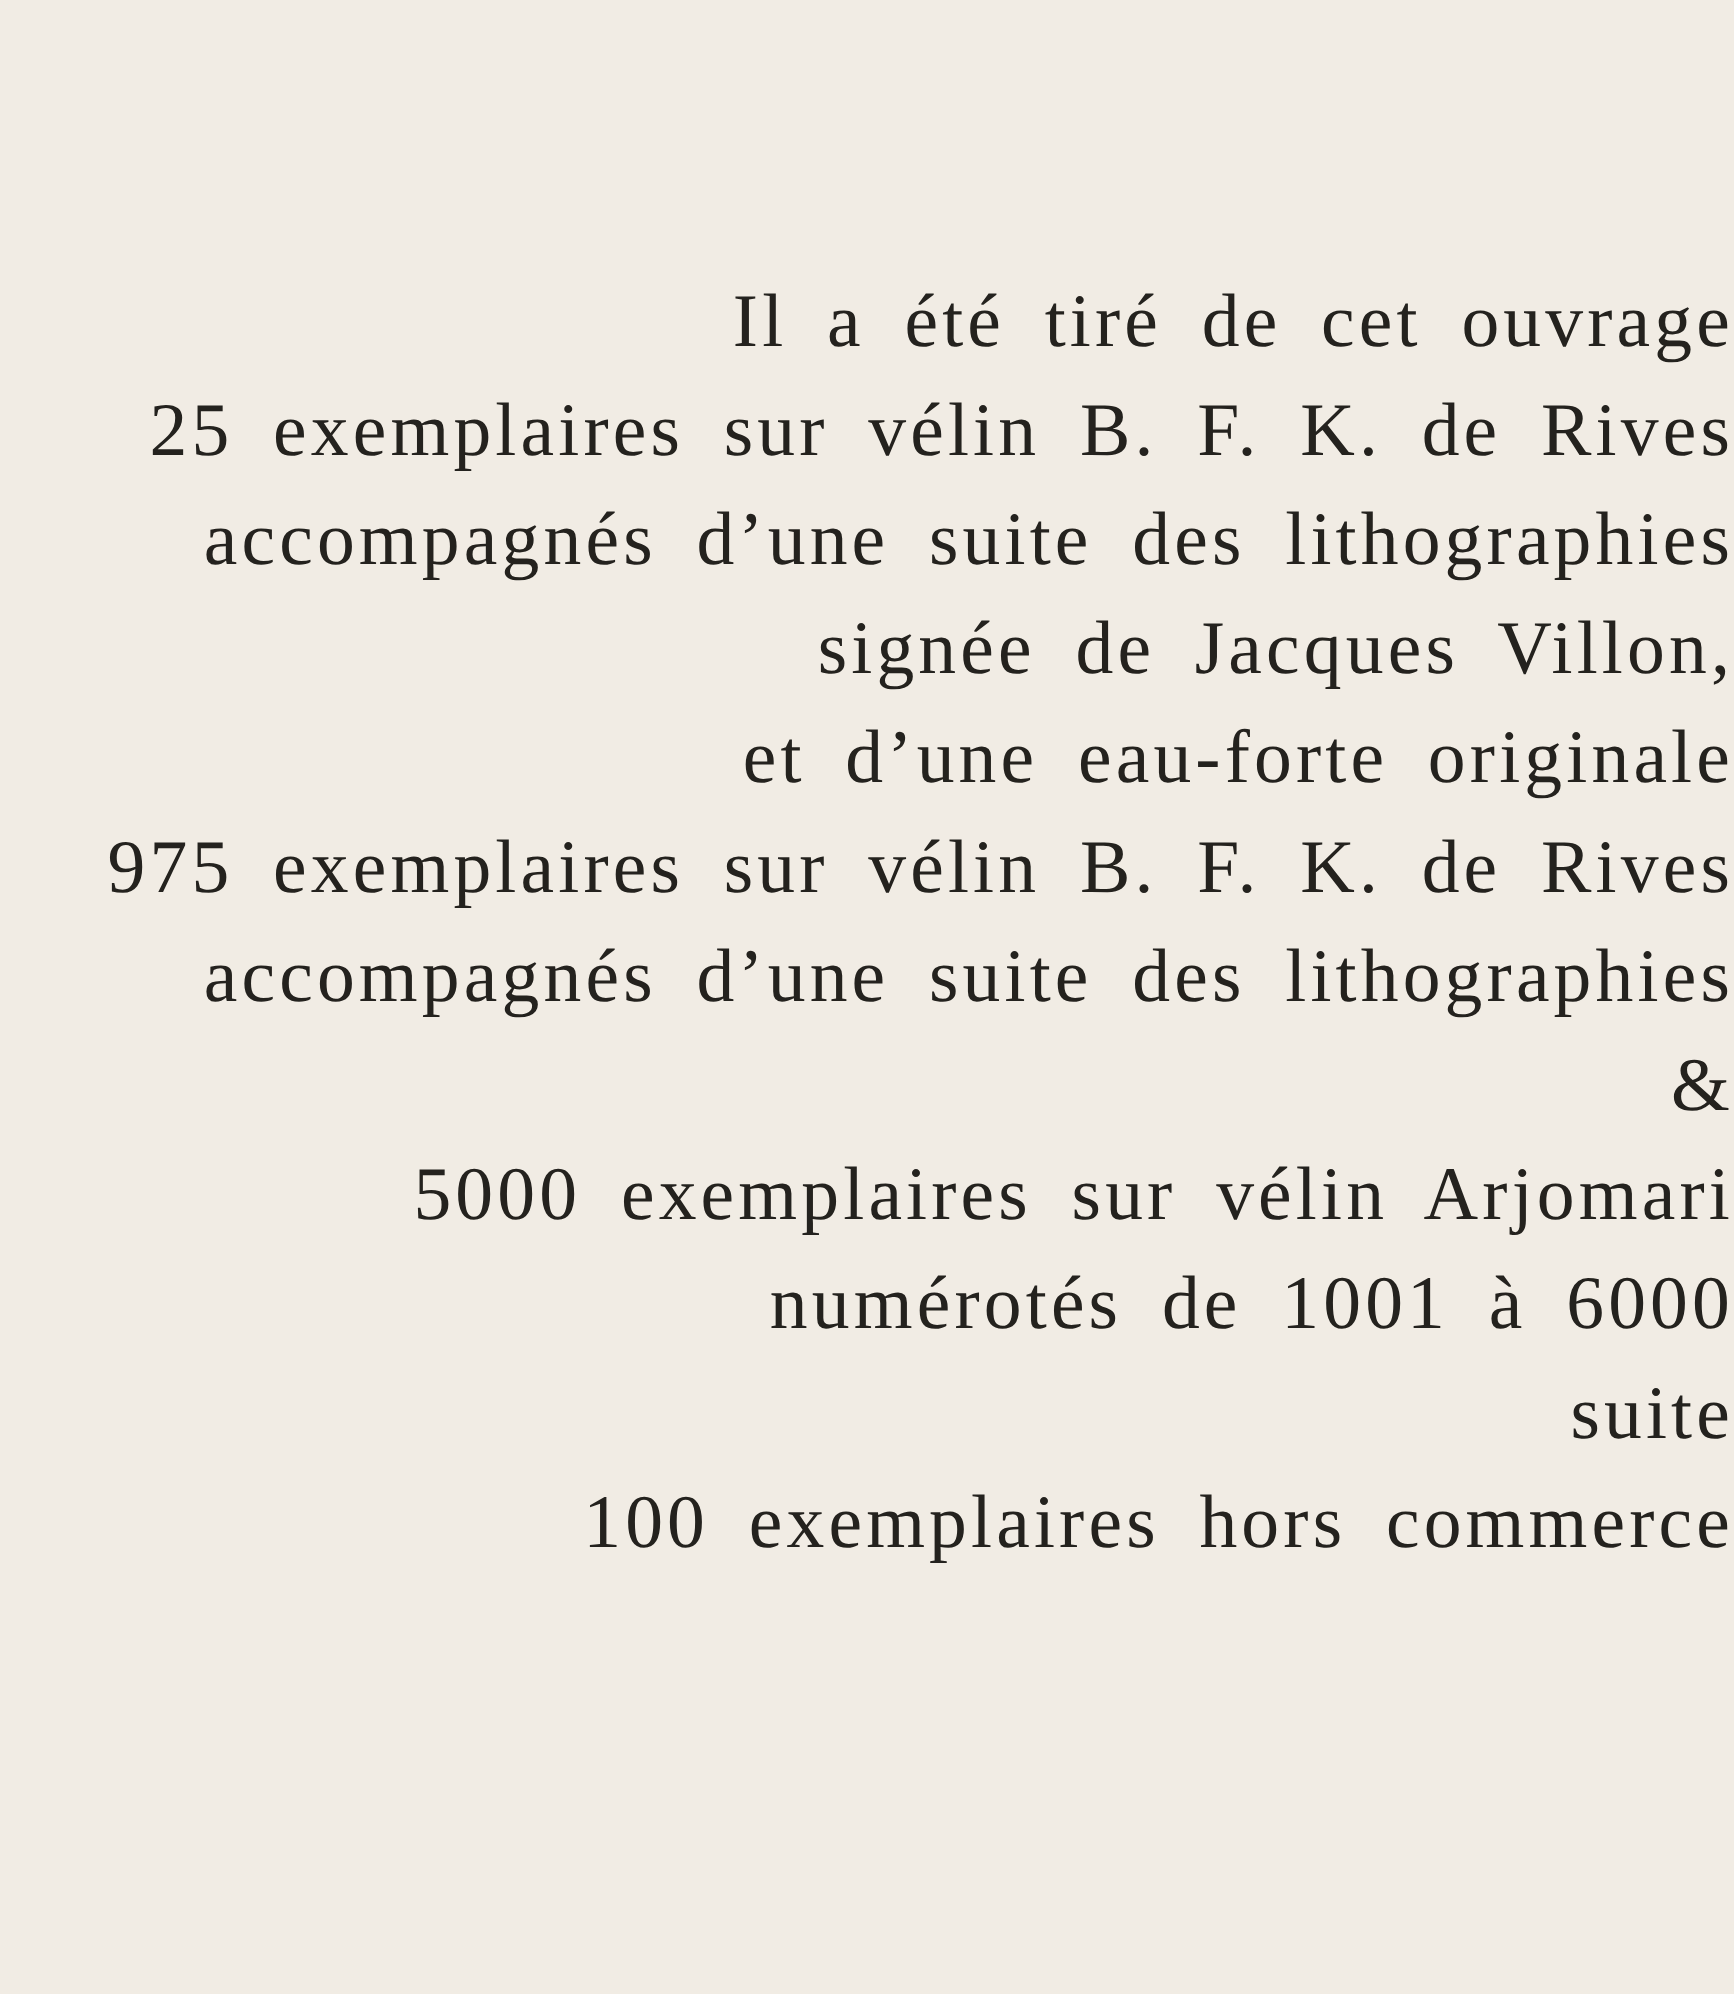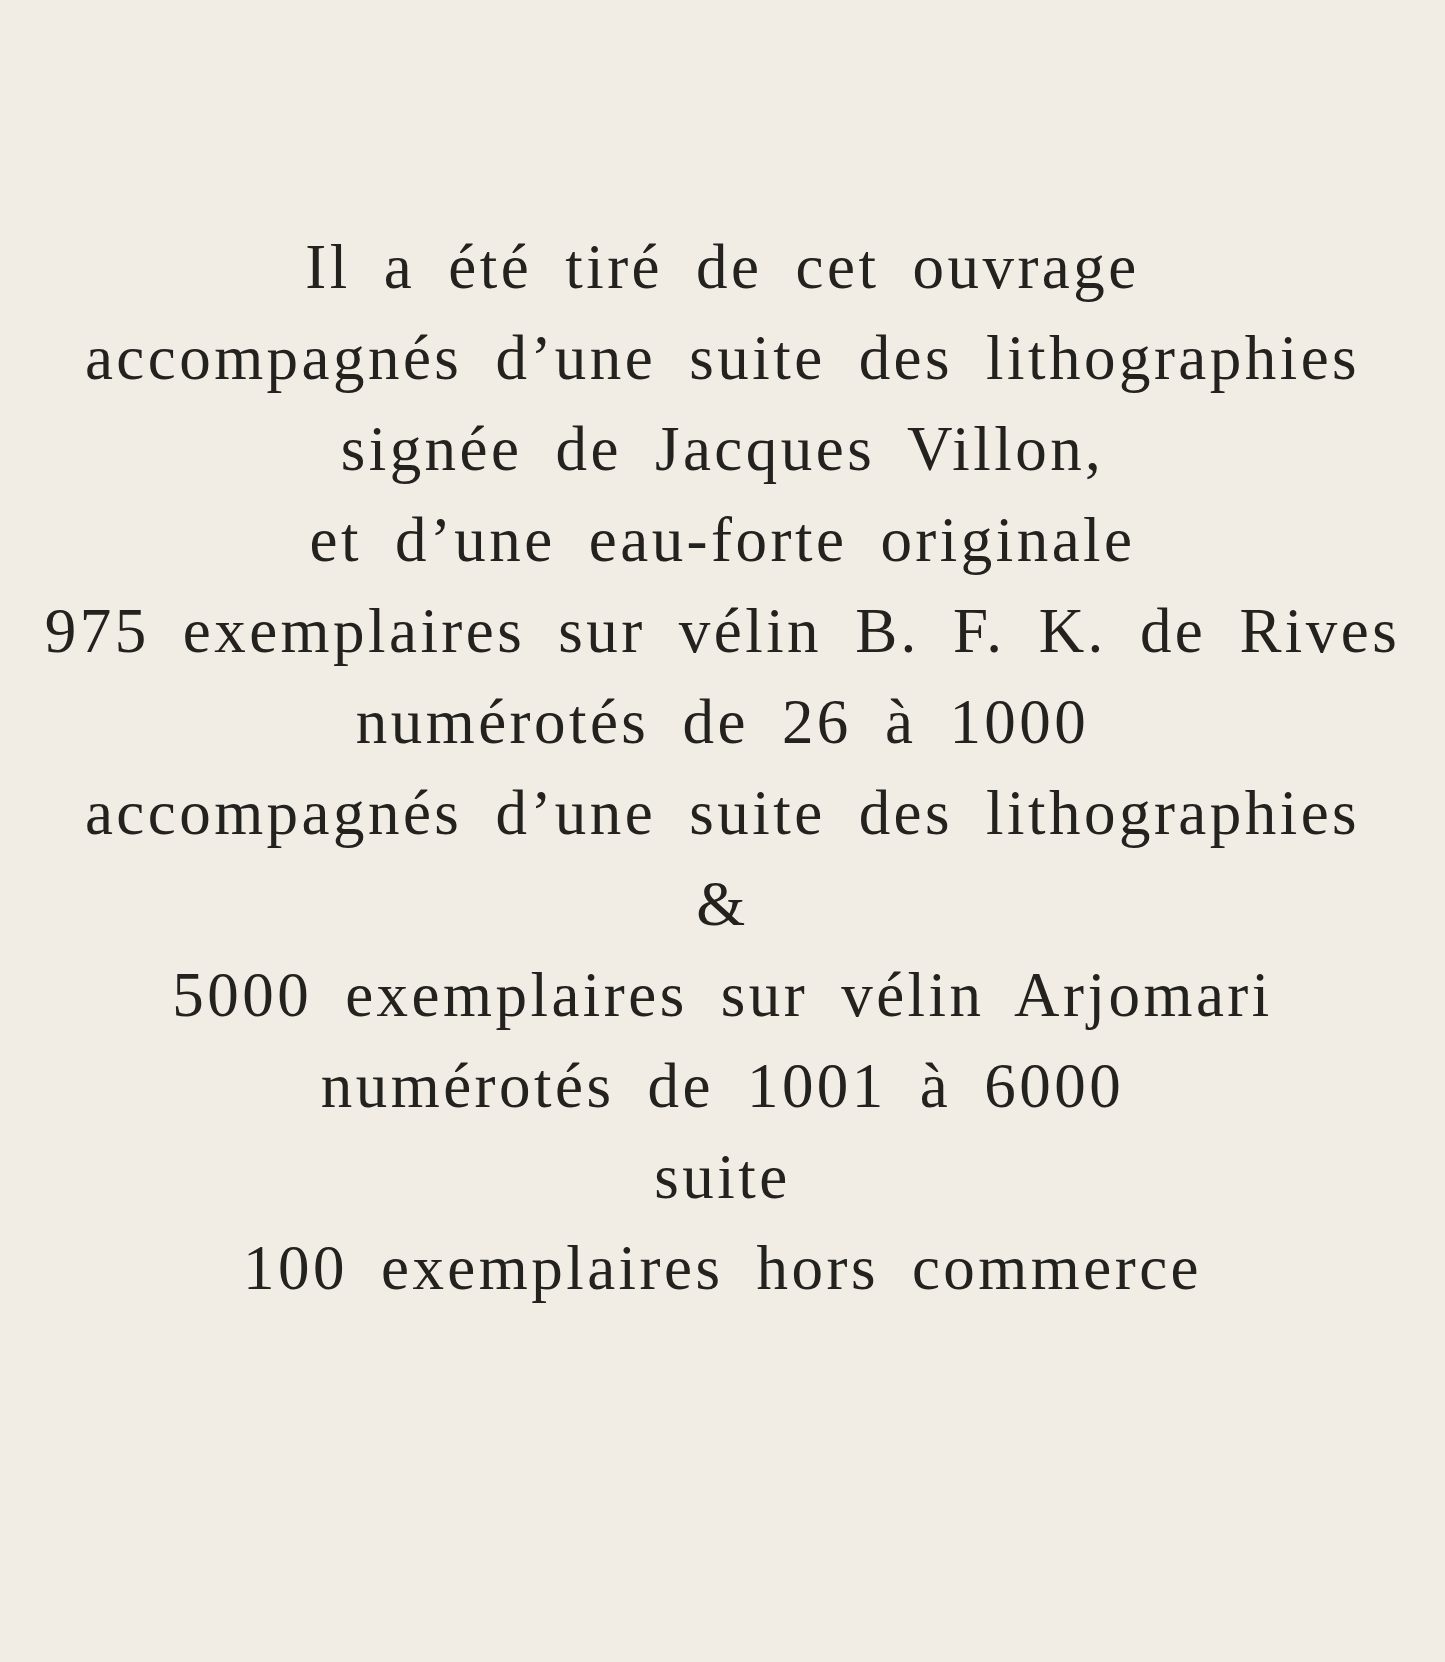--- a/index.html
+++ b/index.html
@@ -25,33 +25,34 @@
     color: #24221e;
   }
   .colophon-line {
     font-size: 63px;
     line-height: 91px;
     letter-spacing: 0.055em;
     word-spacing: 0.22em;
     white-space: nowrap;
     font-feature-settings: "onum" 1;
     font-variant-numeric: oldstyle-nums;
+    text-align: right;
   }
 </style>
 </head>
 <body>
 
 <div class="colophon-page">
   <div class="colophon-text">
     <div class="colophon-line">Il a été tiré de cet ouvrage</div>
+    <div class="colophon-line">25 exemplaires sur vélin B. F. K. de Rives</div>
     <div class="colophon-line">accompagnés d’une suite des lithographies</div>
     <div class="colophon-line">signée de Jacques Villon,</div>
     <div class="colophon-line">et d’une eau-forte originale</div>
     <div class="colophon-line">975 exemplaires sur vélin B. F. K. de Rives</div>
-    <div class="colophon-line">numérotés de 26 à 1000</div>
     <div class="colophon-line">accompagnés d’une suite des lithographies</div>
     <div class="colophon-line">&amp;</div>
     <div class="colophon-line">5000 exemplaires sur vélin Arjomari</div>
     <div class="colophon-line">numérotés de 1001 à 6000</div>
     <div class="colophon-line">suite</div>
     <div class="colophon-line">100 exemplaires hors commerce</div>
   </div>
 </div>
 
 </body></html>

